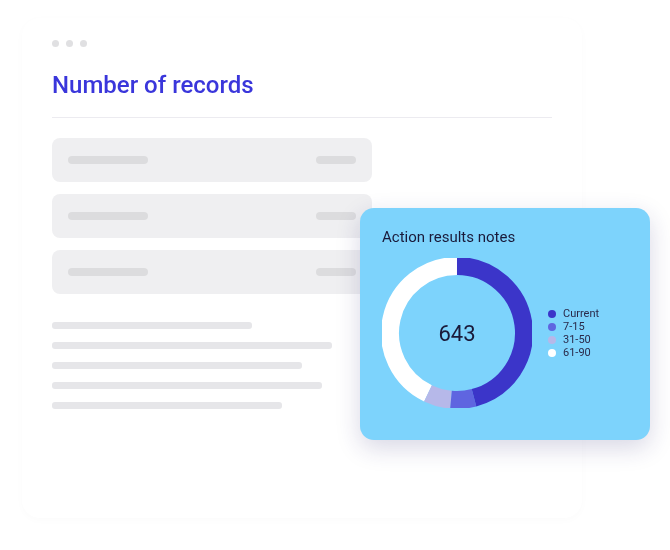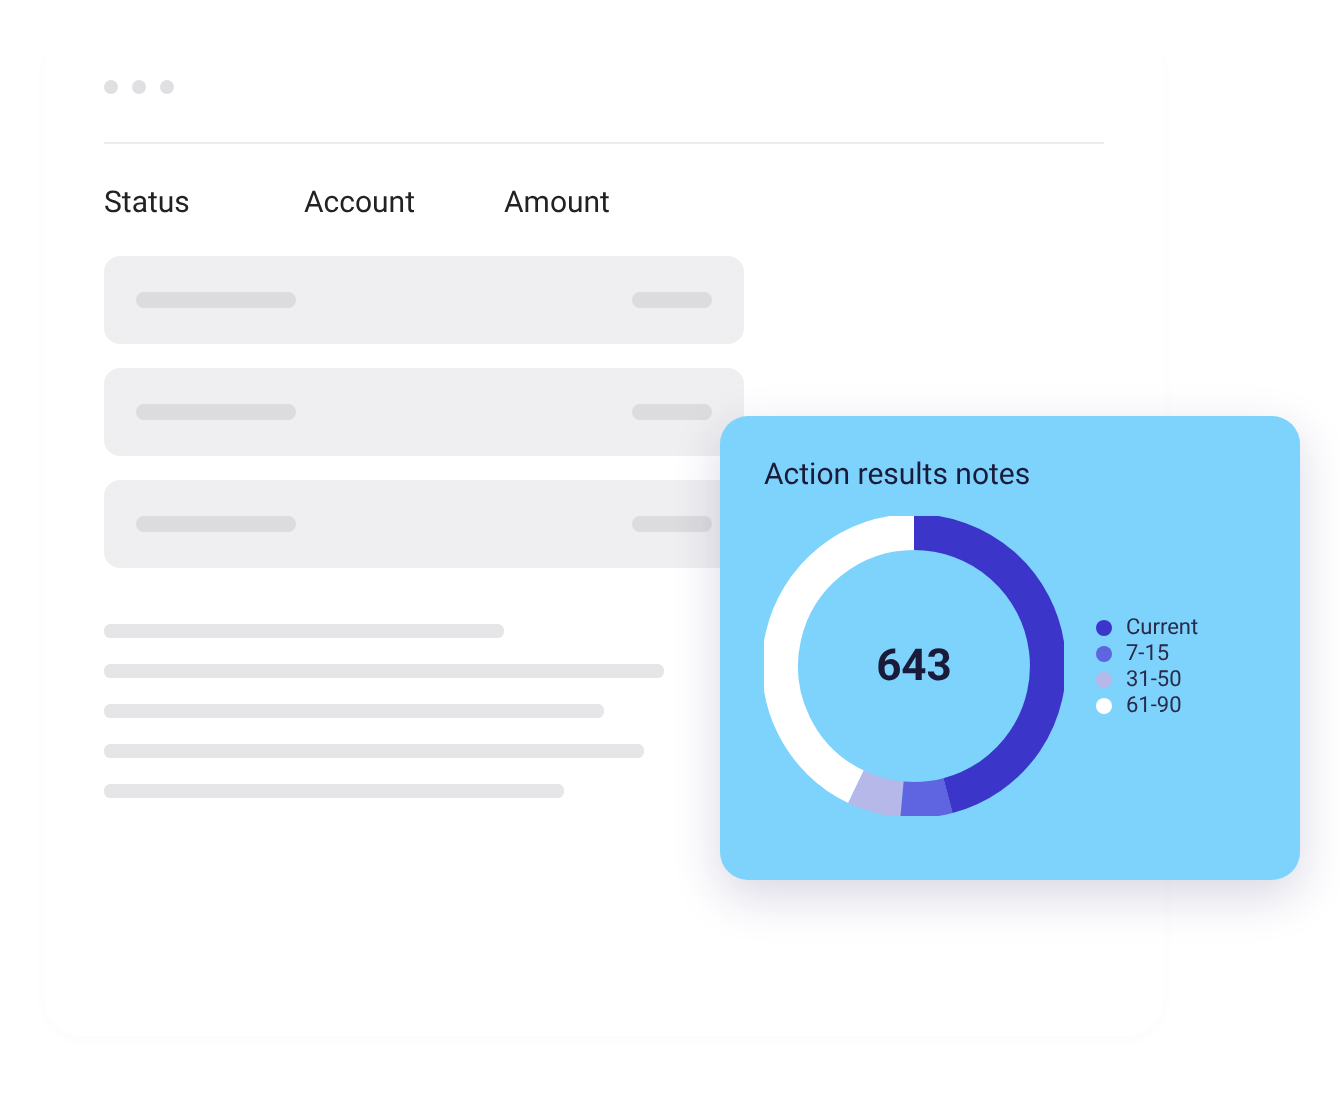--- a/index.html
+++ b/index.html
@@ -98,48 +98,44 @@
     height: 150px;
   }
   .donut-center {
     position: absolute;
     inset: 0;
     display: flex;
     align-items: center;
     justify-content: center;
     font-size: 22px;
     color: #1a1a3a;
-    font-weight: 700;
+    font-weight: 400;
   }
   .legend {
     display: flex;
     flex-direction: column;
     font-size: 11px;
     color: #2a2a4a;
   }
   .legend-item { display: flex; align-items: center; gap: 7px; }
   .swatch { width: 8px; height: 8px; border-radius: 50%; }
 </style>
 </head>
 <body>
 
 <div class="window">
   <div class="window-dots">
     <span class="dot"></span>
     <span class="dot"></span>
     <span class="dot"></span>
   </div>
 
+  <div class="title">Number of records</div>
   <div class="divider"></div>
 
-  <div class="columns">
-    <span>Status</span>
-    <span>Account</span>
-    <span>Amount</span>
-  </div>
 
   <div class="rows">
     <div class="row">
       <span class="cell-a"></span>
       <span class="cell-b"></span>
     </div>
     <div class="row">
       <span class="cell-a"></span>
       <span class="cell-b"></span>
     </div>

